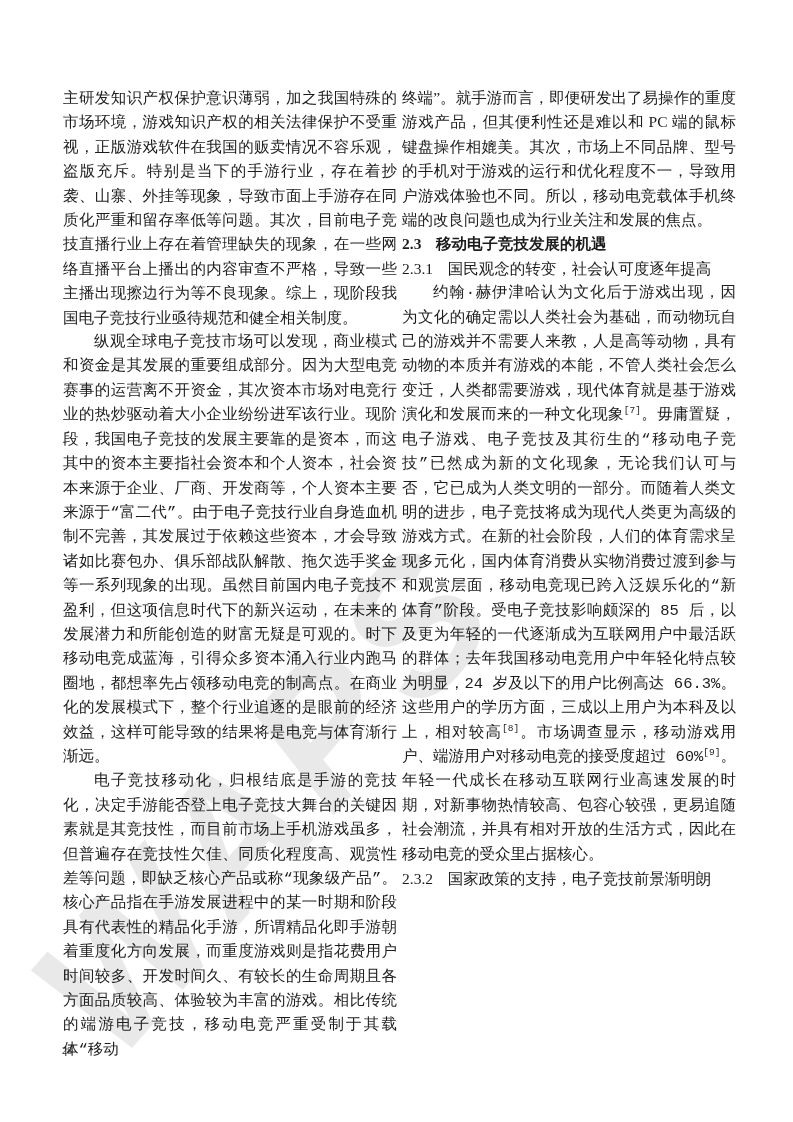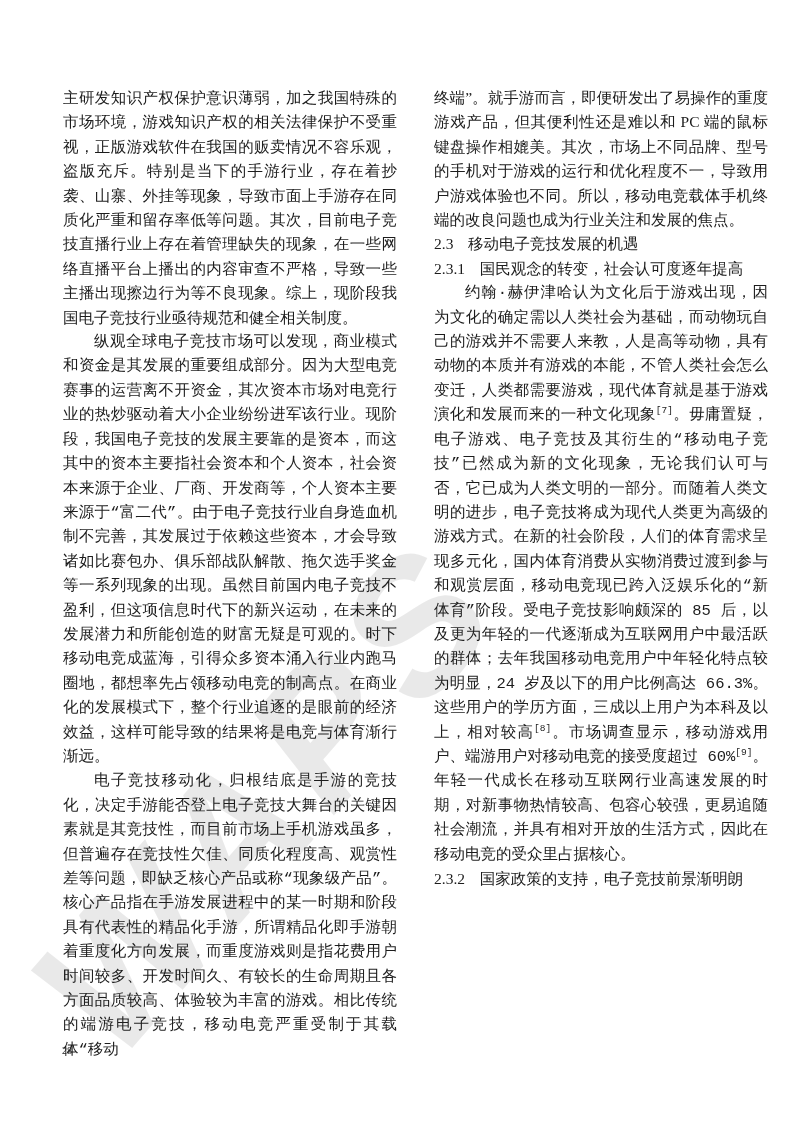--- a/index.html
+++ b/index.html
@@ -14,25 +14,25 @@
     font-weight:bold;font-style:italic;font-size:185px;line-height:185px;
     letter-spacing:14px;color:rgba(0,0,0,0.085);
     transform:rotate(-49deg);transform-origin:0 50%;
     white-space:nowrap;user-select:none;pointer-events:none;
   }
   .col{
     position:absolute;top:86px;width:334px;z-index:1;
     font-size:15.5px;line-height:24.4px;text-align:justify;
   }
   .col-left{left:63px;}
-  .col-right{left:402px;margin-left:32px;}
+  .col-right{left:402px;}
   .col p{margin:0;padding:0;}
   .para.indent{text-indent:2em;font-family:Liberation Mono, monospace;}
   .heading{text-align:left;}
-  .heading.bold{font-weight:normal;}
+  .heading.bold{font-weight:bold;}
   .hnum{margin-right:0.95em;}
   sup{font-size:9.5px;line-height:0;vertical-align:super;letter-spacing:0;}
   .pagenum{
     position:absolute;left:62px;top:1045px;z-index:1;
     font-size:10px;color:#222;
   }
 </style>
 </head>
 <body>
 

